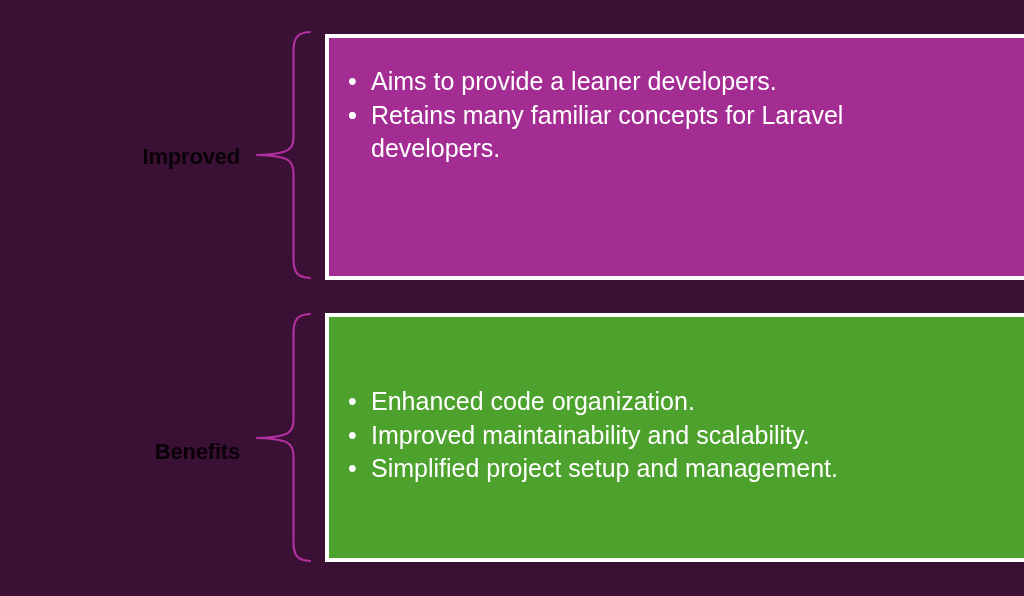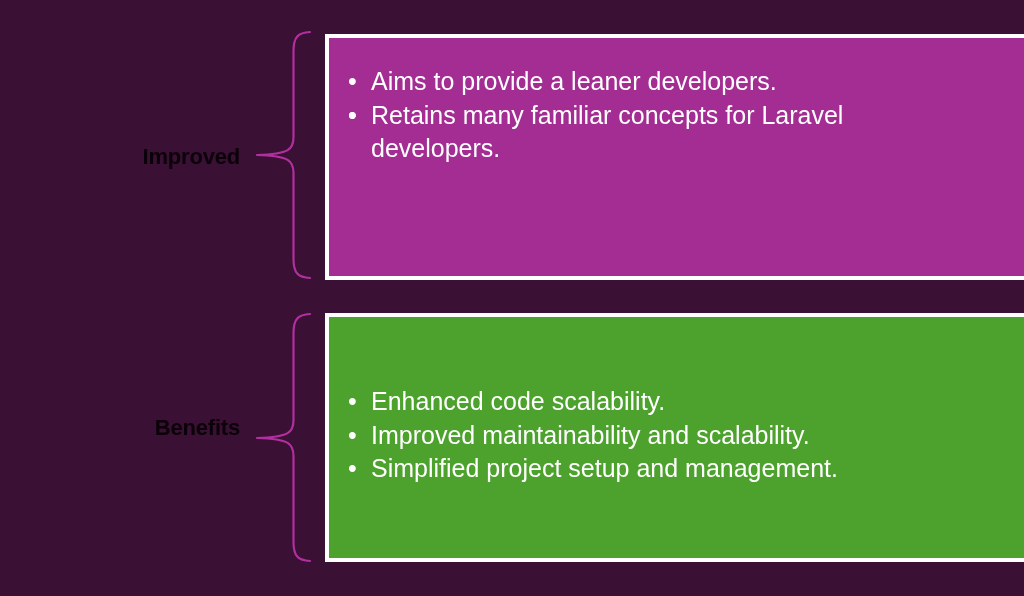--- a/index.html
+++ b/index.html
@@ -36,21 +36,21 @@
     left: 0;
     width: 240px;
     text-align: right;
     color: #0a0208;
     font-size: 22px;
     font-weight: bold;
     letter-spacing: -0.2px;
     white-space: nowrap;
   }
   #group-objectives .group-label { top: 115px; }
-  #group-benefits   .group-label { top: 104px; }
+  #group-benefits   .group-label { top: 128px; }
 
   
   .brace {
     position: absolute;
     left: 250px;
     top: 0;
     display: block;
   }
   .brace path {
     fill: none;
@@ -156,21 +156,21 @@
                C 43.5 121, 40 126, 7 127
                C 40 128, 43.5 133, 43.5 145
                L 43.5 231
                C 43.5 245, 48 249.5, 60 250"></path>
     </svg>
 
     <div class="content-box" id="box-benefits">
       <ul class="bullet-list">
         <li class="bullet-item">
           <span class="dot">•</span>
-          <span>Enhanced code scalability.</span>
+          <span>Enhanced code organization.</span>
         </li>
         <li class="bullet-item">
           <span class="dot">•</span>
           <span>Improved maintainability and scalability.</span>
         </li>
         <li class="bullet-item">
           <span class="dot">•</span>
           <span>Simplified project setup and management.</span>
         </li>
       </ul>

